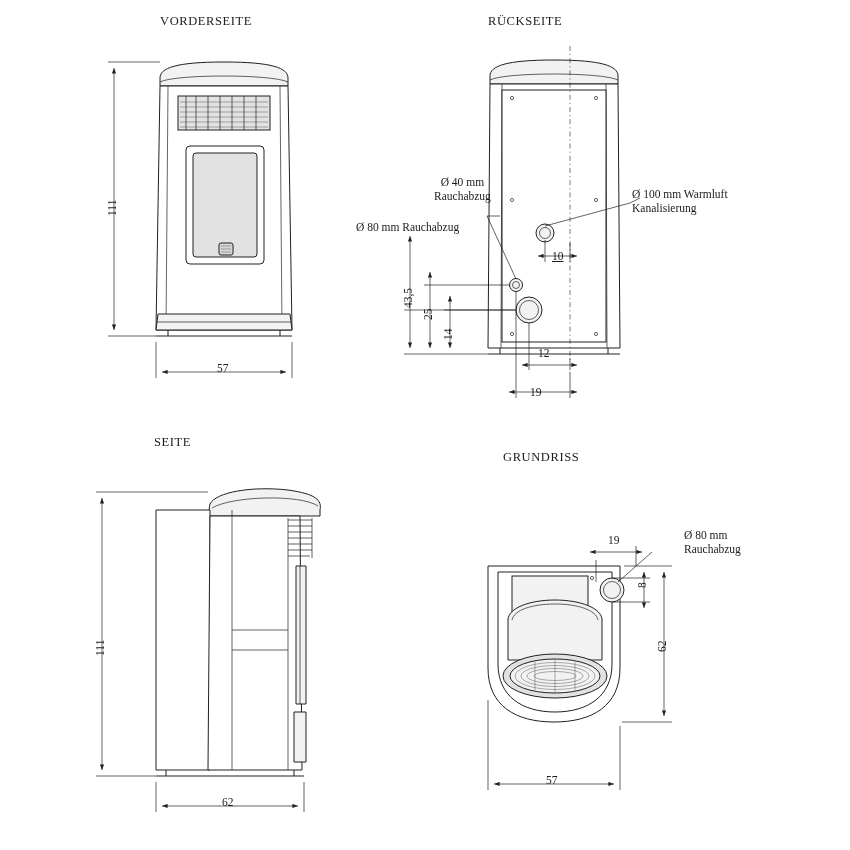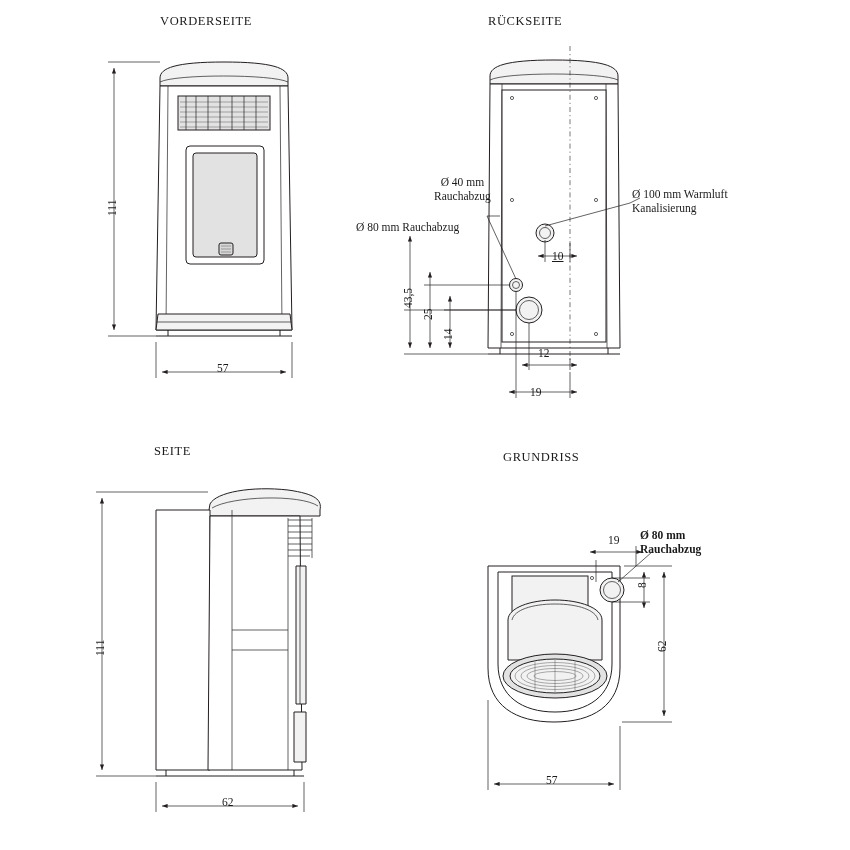--- a/index.html
+++ b/index.html
@@ -21,21 +21,21 @@
   .dark{fill:#d8d8d8;stroke:#231f20;stroke-width:1;}
   .arr{fill:#231f20;}
 </style>
 </head>
 <body>
 
 <div class="stage">
 
   <div class="view-title" style="left:160px;top:14px;">VORDERSEITE</div>
   <div class="view-title" style="left:488px;top:14px;">RÜCKSEITE</div>
-  <div class="view-title" style="left:154px;top:444px;">SEITE</div>
+  <div class="view-title" style="left:154px;top:435px;">SEITE</div>
   <div class="view-title" style="left:503px;top:450px;">GRUNDRISS</div>
 
   <svg viewBox="0 0 850 850">
     <defs>
       <marker id="ah" markerWidth="9" markerHeight="9" refX="8" refY="3" orient="auto">
         <path d="M0,0 L8,3 L0,6 z" class="arr"></path>
       </marker>
       <marker id="ahs" markerWidth="9" markerHeight="9" refX="0" refY="3" orient="auto">
         <path d="M8,0 L0,3 L8,6 z" class="arr"></path>
       </marker>
@@ -260,21 +260,21 @@
   <div class="dim vert" style="left:402px;top:308px;">43,5</div>
   <div class="dim vert" style="left:422px;top:320px;">25</div>
   <div class="dim vert" style="left:442px;top:340px;">14</div>
   <div class="dim" style="left:552px;top:250px;text-decoration:underline;">10</div>
   <div class="dim" style="left:538px;top:347px;">12</div>
   <div class="dim" style="left:530px;top:386px;">19</div>
 
   <div class="dim vert" style="left:94px;top:656px;">111</div>
   <div class="dim" style="left:222px;top:796px;">62</div>
 
-  <div class="lbl" style="left:640px;top:528px;font-weight:bold;">
+  <div class="lbl" style="left:684px;top:528px;">
     <span>Ø 80 mm</span><br>
     <span>Rauchabzug</span>
   </div>
 
   <div class="dim" style="left:608px;top:534px;">19</div>
   <div class="dim vert" style="left:636px;top:588px;">8</div>
   <div class="dim vert" style="left:656px;top:652px;">62</div>
   <div class="dim" style="left:546px;top:774px;">57</div>
 
 </div>

